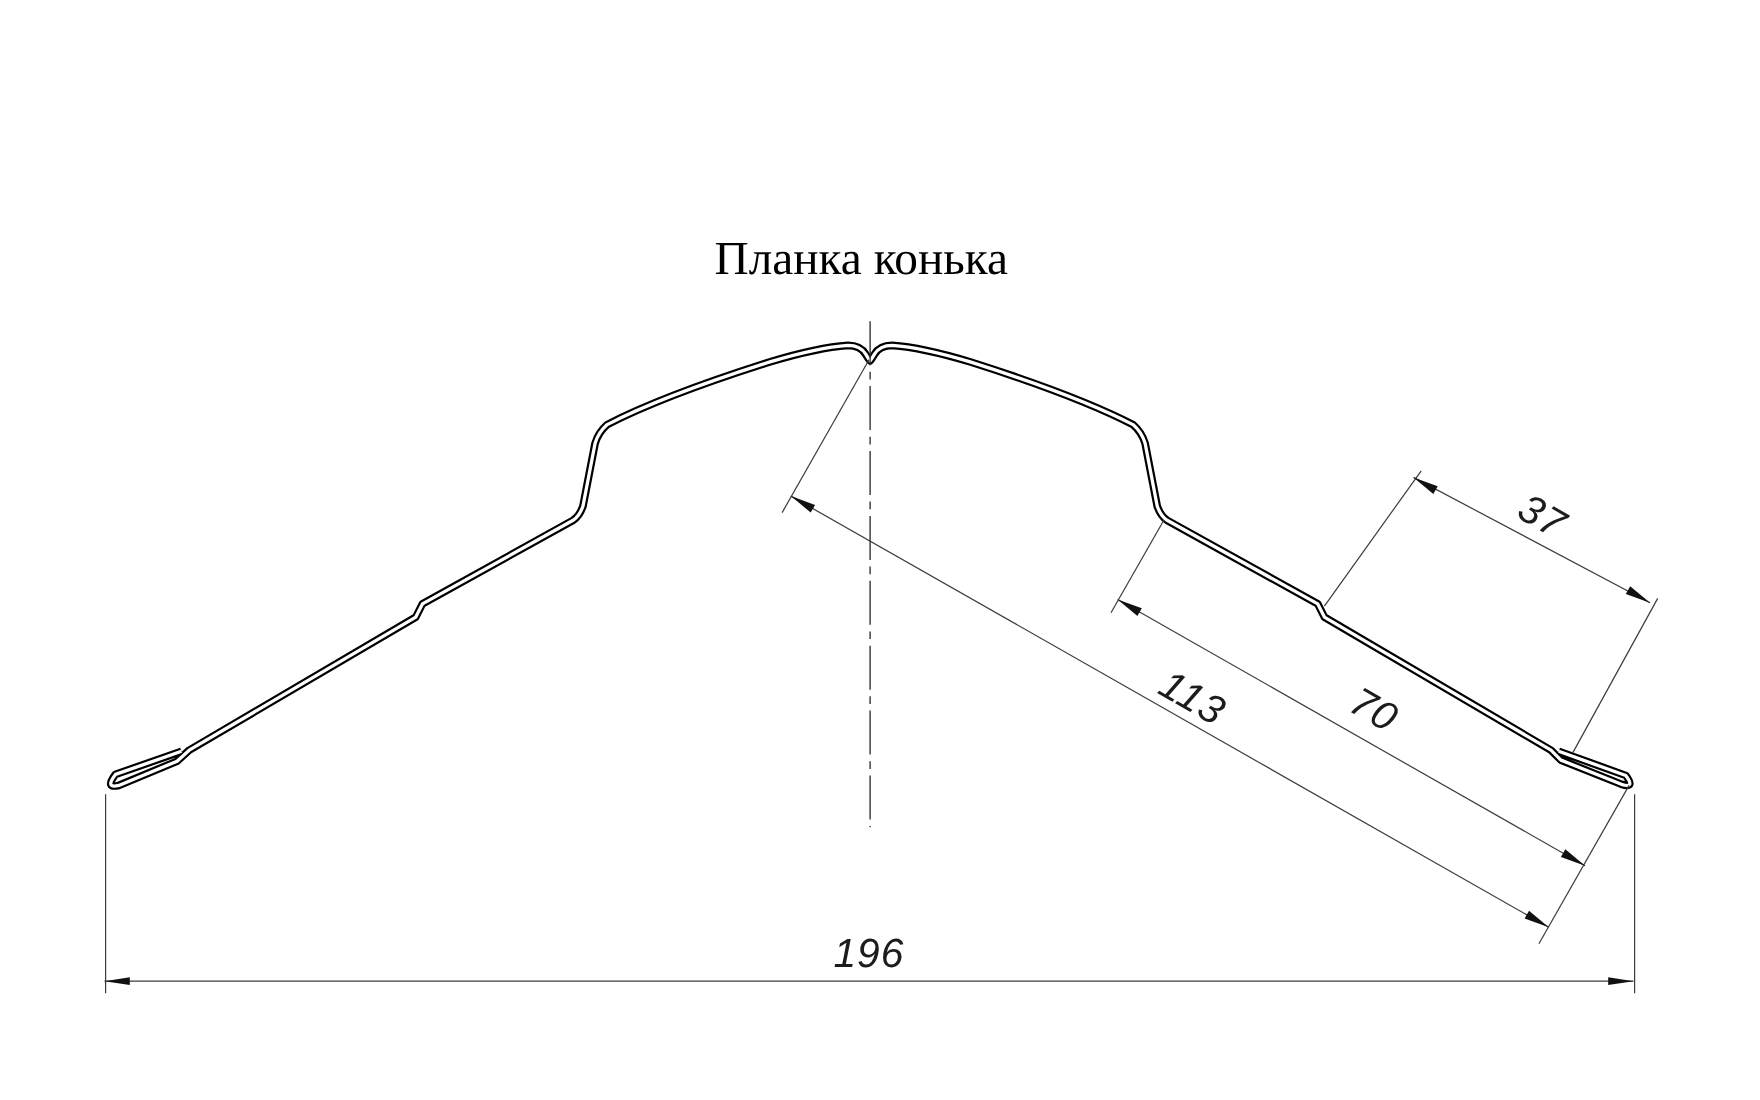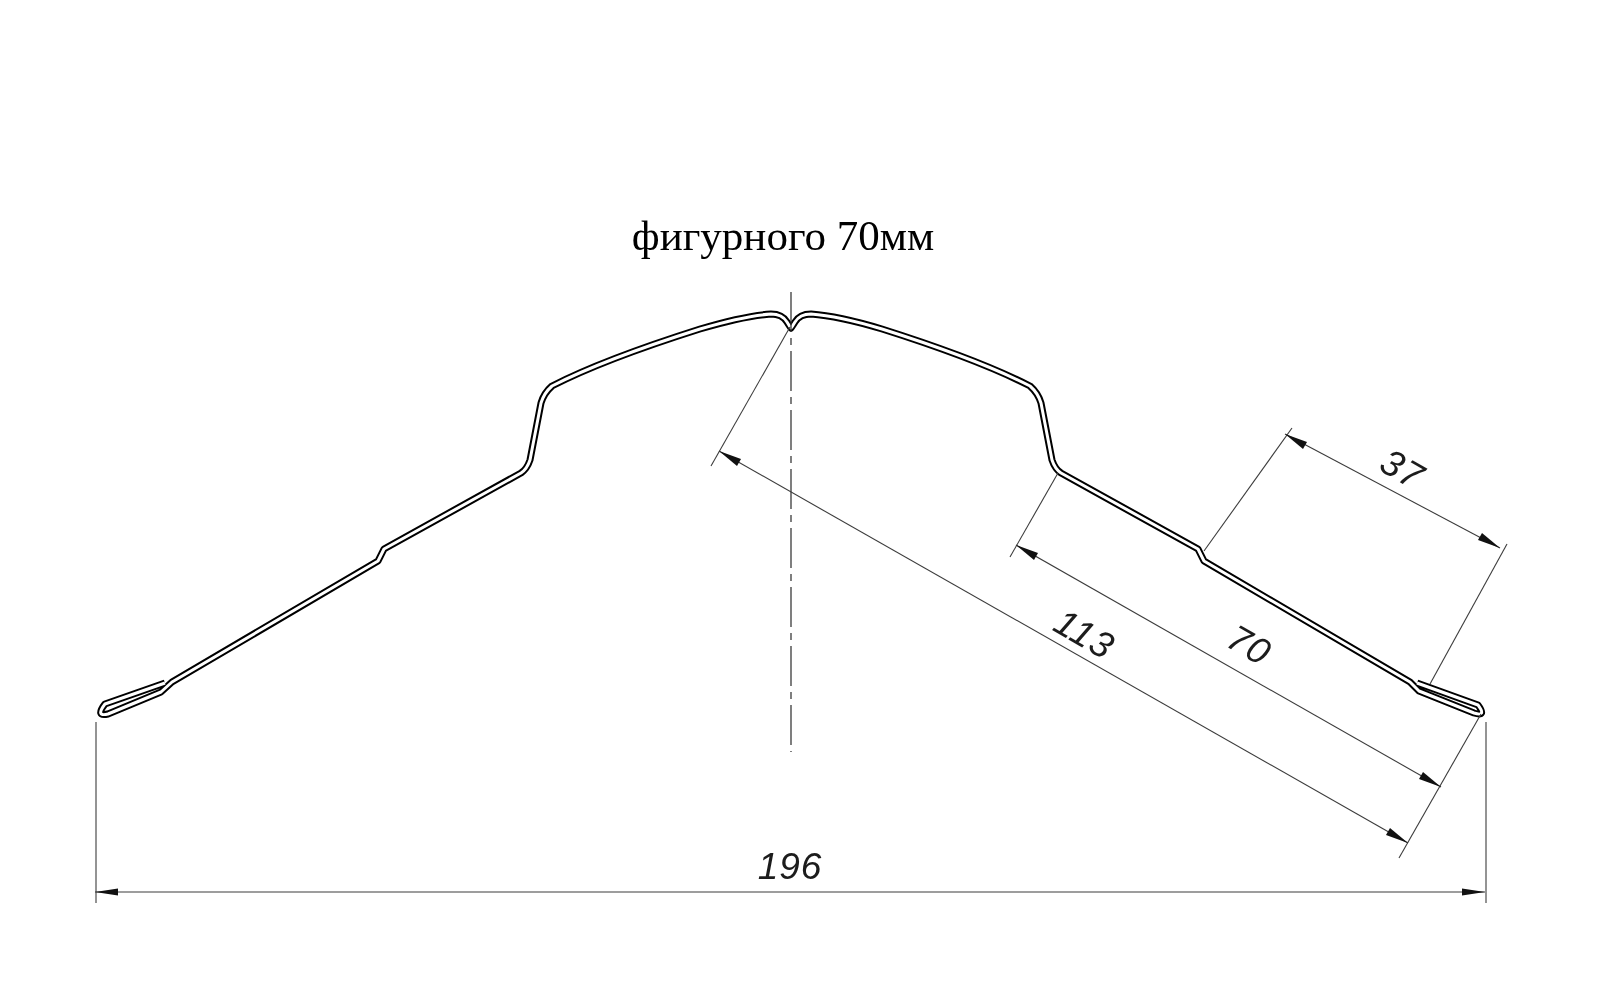--- a/index.html
+++ b/index.html
@@ -39,21 +39,21 @@
     fill: #1c1c1c;
     letter-spacing: 1px;
   }
 </style>
 </head>
 <body>
 
 <div id="page">
 
   <div id="title-block">
-    <div>фигурного 70мм</div>
+    <div>Планка конька</div>
   </div>
 
   <svg id="drawing" width="1600" height="1000" viewBox="0 0 1600 1000">
 
     <g>
       <path d="M 165,683
            L 105,704
            Q 95,717 108,714
            L 161,692
            L 172,682

